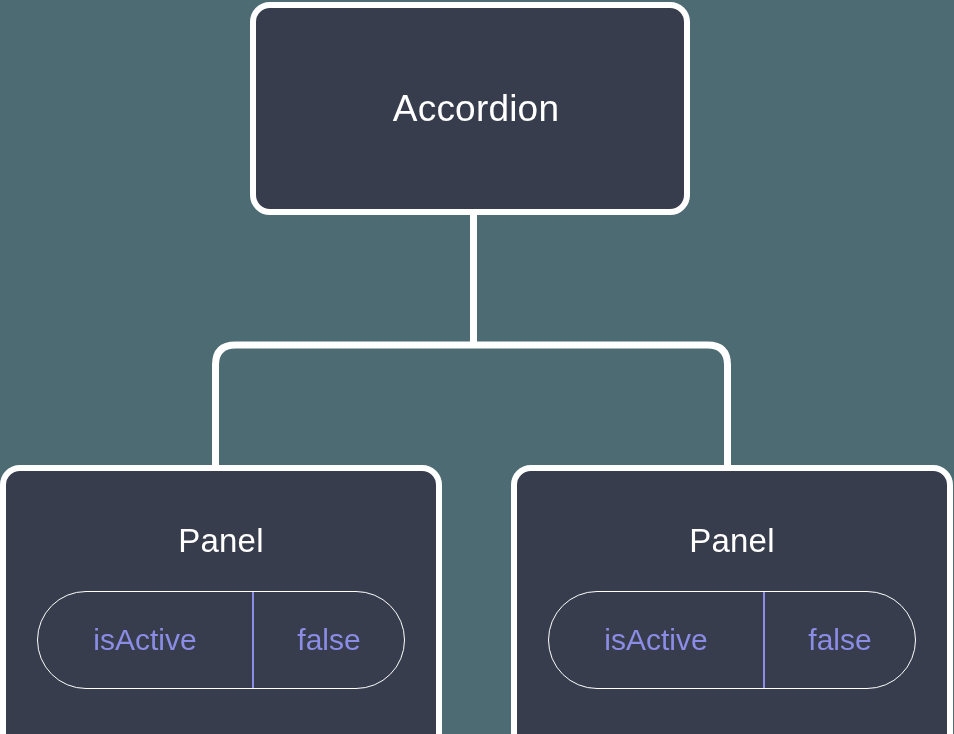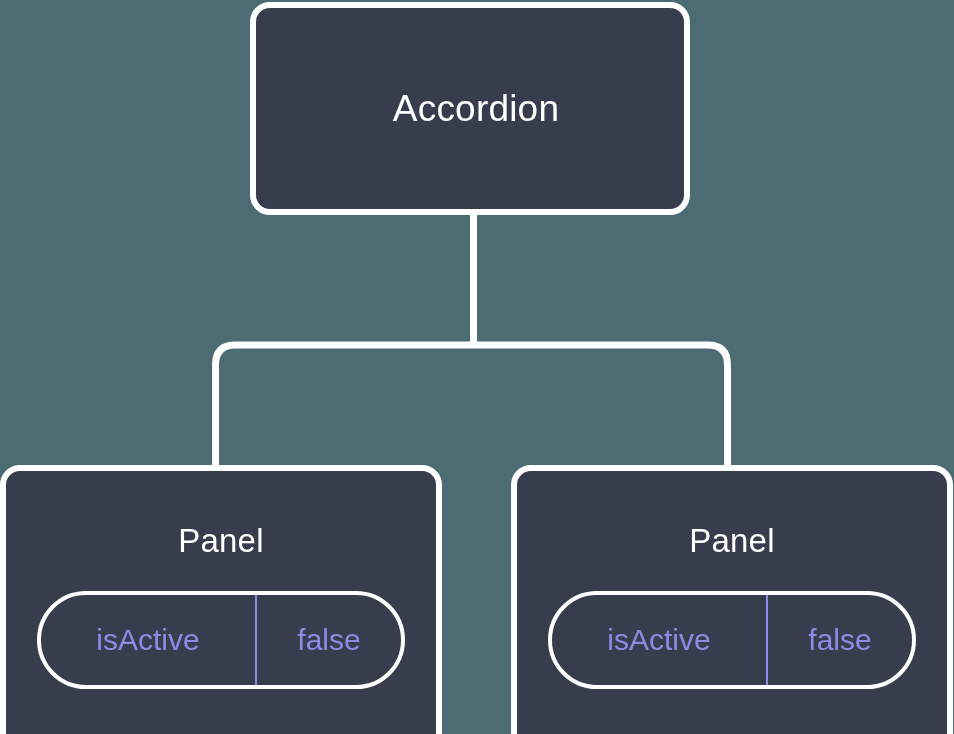--- a/index.html
+++ b/index.html
@@ -77,21 +77,21 @@
     line-height: 38px;
     margin-top: 51px;
   }
 
   
   .state-pill {
     margin-top: 31px;
     height: 98px;
     width: 368px;
     box-sizing: border-box;
-    border: 4px solid #ffffff;
+    border: 1px solid #ffffff;
     border-radius: 52px;
     display: flex;
     align-items: stretch;
     overflow: hidden;
   }
   .pill-cell {
     display: flex;
     align-items: center;
     justify-content: center;
     color: #8b8ce6;

